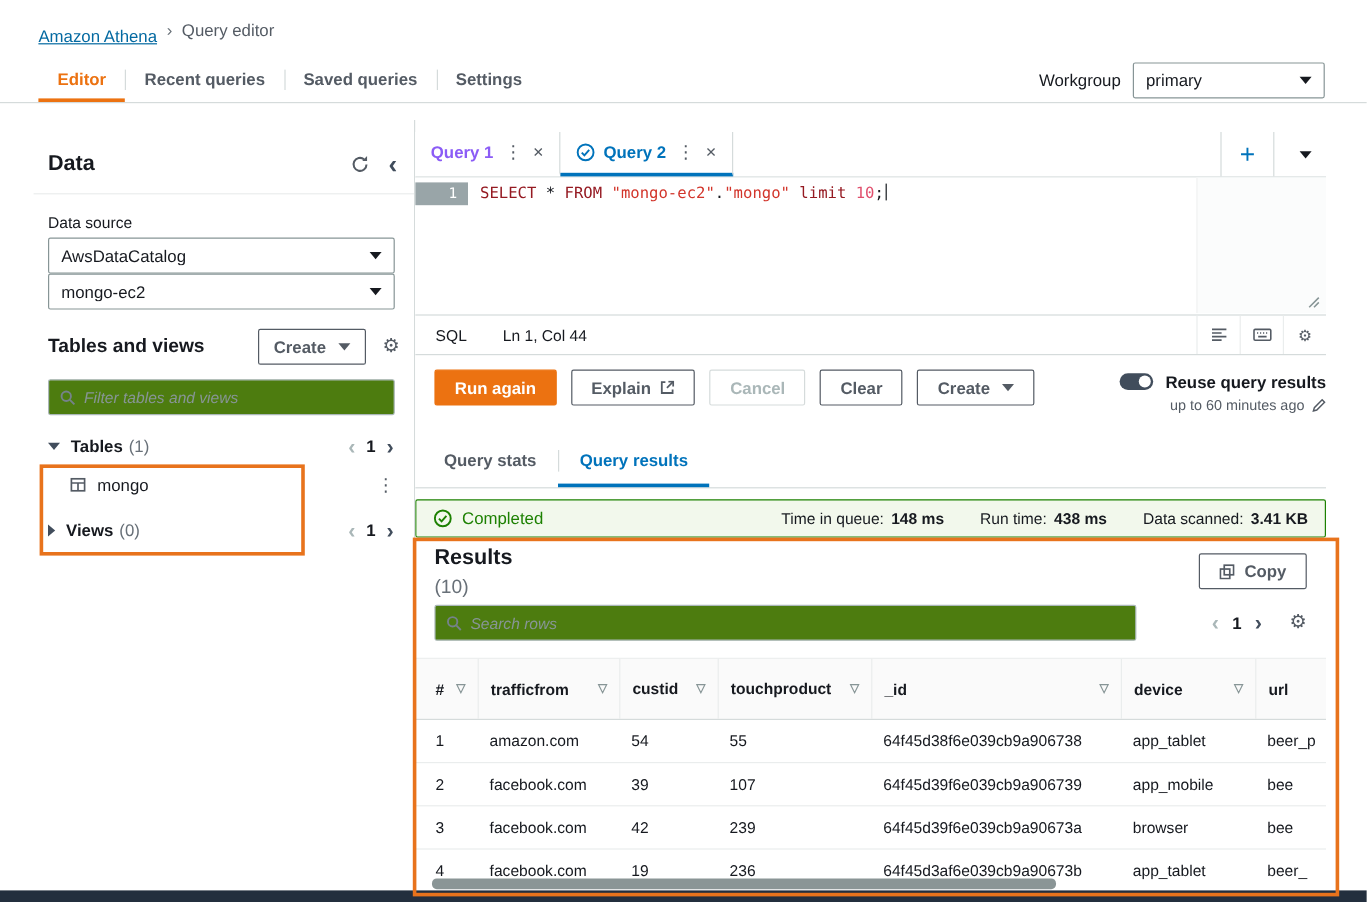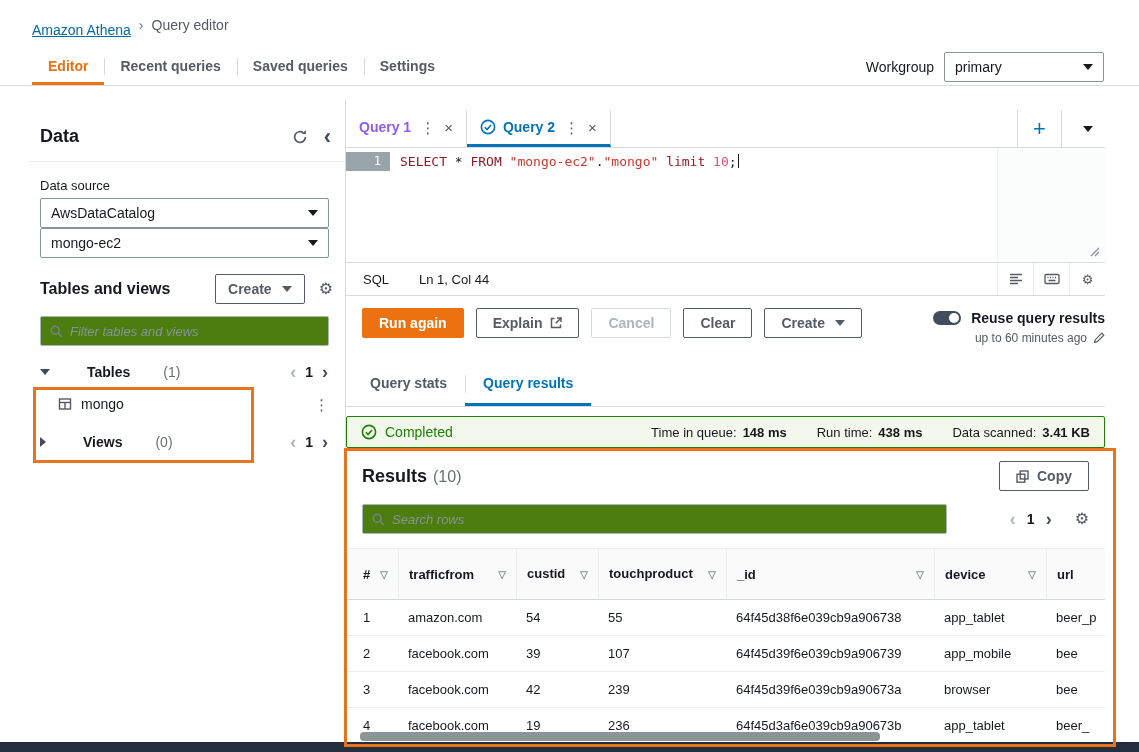--- a/index.html
+++ b/index.html
@@ -58,21 +58,21 @@
   .sidebar-title { font-size:18px; font-weight:700; }
   .sidebar-hicons { display:flex; align-items:center; gap:16px; }
   .collapse-chev { font-size:22px; color:#414d5c; cursor:pointer; line-height:1; font-weight:700; }
   .field-label { display:block; margin:16px 16px 5px 12px; font-size:13px; }
   .select.sb { margin:0 16px 0 12px; }
   .tv-header { margin:16px 12px 0 12px; height:30px; display:flex; align-items:center; }
   .tv-title { font-size:16px; font-weight:700; }
   .tv-right { margin-left:auto; display:flex; align-items:center; gap:14px; }
   .btn.create { padding:0 12px; }
   .search-box.filter { margin:12px 16px 0 12px; }
-  .tree-row { margin-top:10px; height:32px; display:flex; align-items:center; padding:0 12px;gap:28px; }
+  .tree-row { margin-top:10px; height:32px; display:flex; align-items:center; padding:0 12px; }
   .tree-row.views { margin-top:6px; }
   .tree-label { font-weight:700; margin-left:9px; }
   .tree-count { color:#687078; margin-left:5px; }
   .tree-pager { margin-left:auto; display:flex; align-items:center; }
   .tree-item { height:32px; display:flex; align-items:center; padding:0 14px 0 30px; cursor:pointer; }
   .tree-item-label { margin-left:9px; }
   .tree-item .kebab { margin-left:auto; }
 
   
   .main { position:absolute; left:346px; top:110px; width:759px; height:632px; overflow:hidden; background:#fff; }
@@ -120,21 +120,21 @@
   .rtab.active { color:#0073bb; border-bottom-color:#0073bb; }
 
   .banner { position:absolute; top:306px; left:0; right:0; height:32px; display:flex; align-items:center; gap:8px;
             padding:0 14px; background:#f2f8ec; border:1px solid #1d8102; border-radius:2px; }
   .banner-state { color:#1d8102; }
   .metrics { margin-left:auto; display:flex; gap:30px; font-size:13px; }
   .metric { display:flex; gap:6px; align-items:center; white-space:nowrap; }
   .mvalue { font-weight:700; }
 
   .results-head { position:absolute; top:350px; left:16px; right:16px; height:32px; display:flex; align-items:center; }
-  .results-title { font-size:18px; font-weight:700; display:flex; align-items:baseline; gap:6px; }
+  .results-title { font-size:18px; font-weight:700; display:flex; align-items:baseline; gap:6px;flex-direction:column; }
   .results-count { color:#687078; font-weight:400; font-size:16px; }
   .head-actions { margin-left:auto; display:flex; gap:10px; }
 
   .results-search { position:absolute; top:394px; left:16px; right:16px; height:30px; display:flex; align-items:center; }
   .search-box.rows { width:585px; }
   .rpager { margin-left:auto; display:flex; align-items:center; gap:2px; }
   .rpager .icon-gear { margin-left:16px; }
 
   .table-wrap { position:absolute; top:438px; left:0; right:0; bottom:0; overflow:hidden; }
   .tbl { width:813px; }

